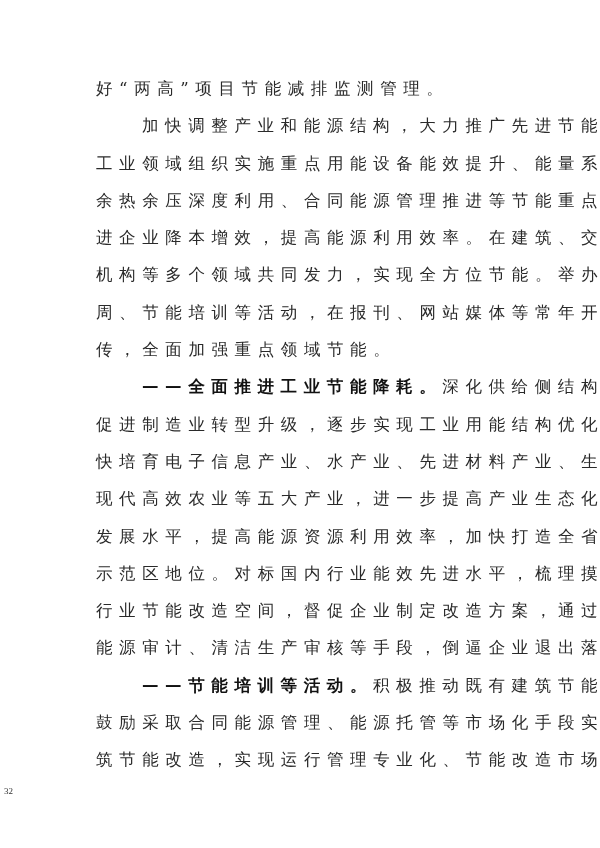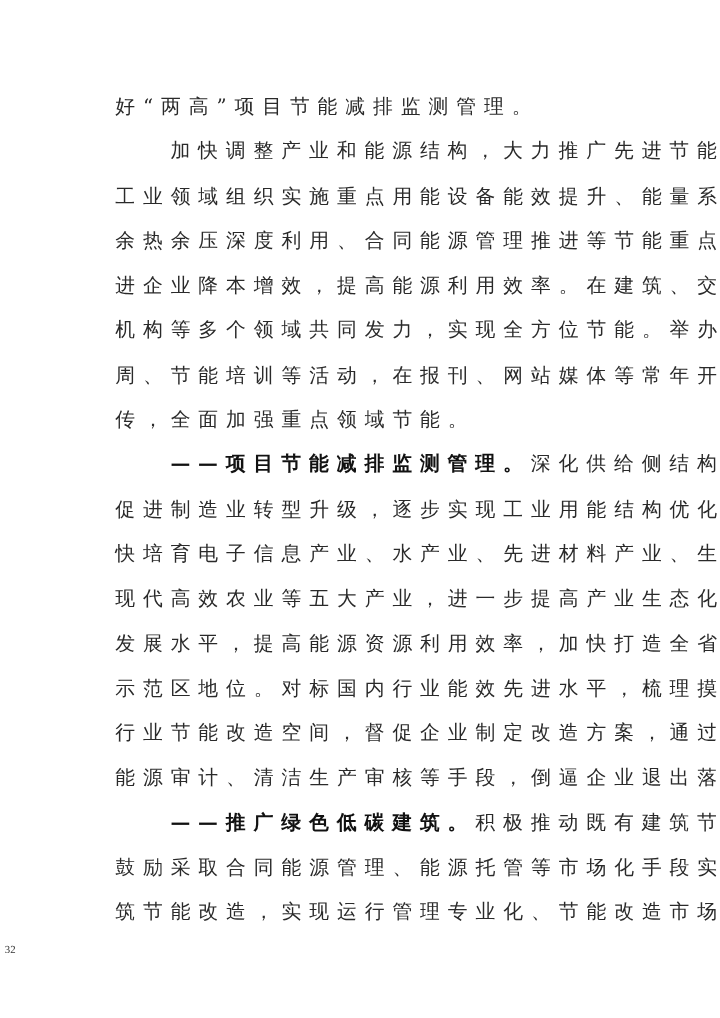--- a/index.html
+++ b/index.html
@@ -31,27 +31,27 @@
 <div class="page">
   <div class="content">
     <div class="line">好“两高”项目节能减排监测管理。</div>
     <div class="line indent">加快调整产业和能源结构，大力推广先进节能技术，在</div>
     <div class="line">工业领域组织实施重点用能设备能效提升、能量系统优化、</div>
     <div class="line">余热余压深度利用、合同能源管理推进等节能重点工程，促</div>
     <div class="line">进企业降本增效，提高能源利用效率。在建筑、交通、公共</div>
     <div class="line">机构等多个领域共同发力，实现全方位节能。举办节能宣传</div>
     <div class="line">周、节能培训等活动，在报刊、网站媒体等常年开展节能宣</div>
     <div class="line">传，全面加强重点领域节能。</div>
-    <div class="line dash-indent"><span class="bold">——项目节能减排监测管理。</span><span>深化供给侧结构性改革，</span></div>
+    <div class="line dash-indent"><span class="bold">——全面推进工业节能降耗。</span><span>深化供给侧结构性改革，</span></div>
     <div class="line">促进制造业转型升级，逐步实现工业用能结构优化调整。加</div>
     <div class="line">快培育电子信息产业、水产业、先进材料产业、生态旅游业、</div>
     <div class="line">现代高效农业等五大产业，进一步提高产业生态化、绿色化</div>
     <div class="line">发展水平，提高能源资源利用效率，加快打造全省绿色发展</div>
     <div class="line">示范区地位。对标国内行业能效先进水平，梳理摸排“两高”</div>
     <div class="line">行业节能改造空间，督促企业制定改造方案，通过差别电价、</div>
     <div class="line">能源审计、清洁生产审核等手段，倒逼企业退出落后产能、</div>
-    <div class="line dash-indent"><span class="bold">——推广绿色低碳建筑。</span><span>积极推动既有建筑节能改造，</span></div>
+    <div class="line dash-indent"><span class="bold">——节能培训等活动。</span><span>积极推动既有建筑节能改造，</span></div>
     <div class="line">鼓励采取合同能源管理、能源托管等市场化手段实施既有建</div>
     <div class="line">筑节能改造，实现运行管理专业化、节能改造市场化、能效</div>
 
   </div>
   <div class="page-number">32</div>
 </div>
 
 </body></html>

